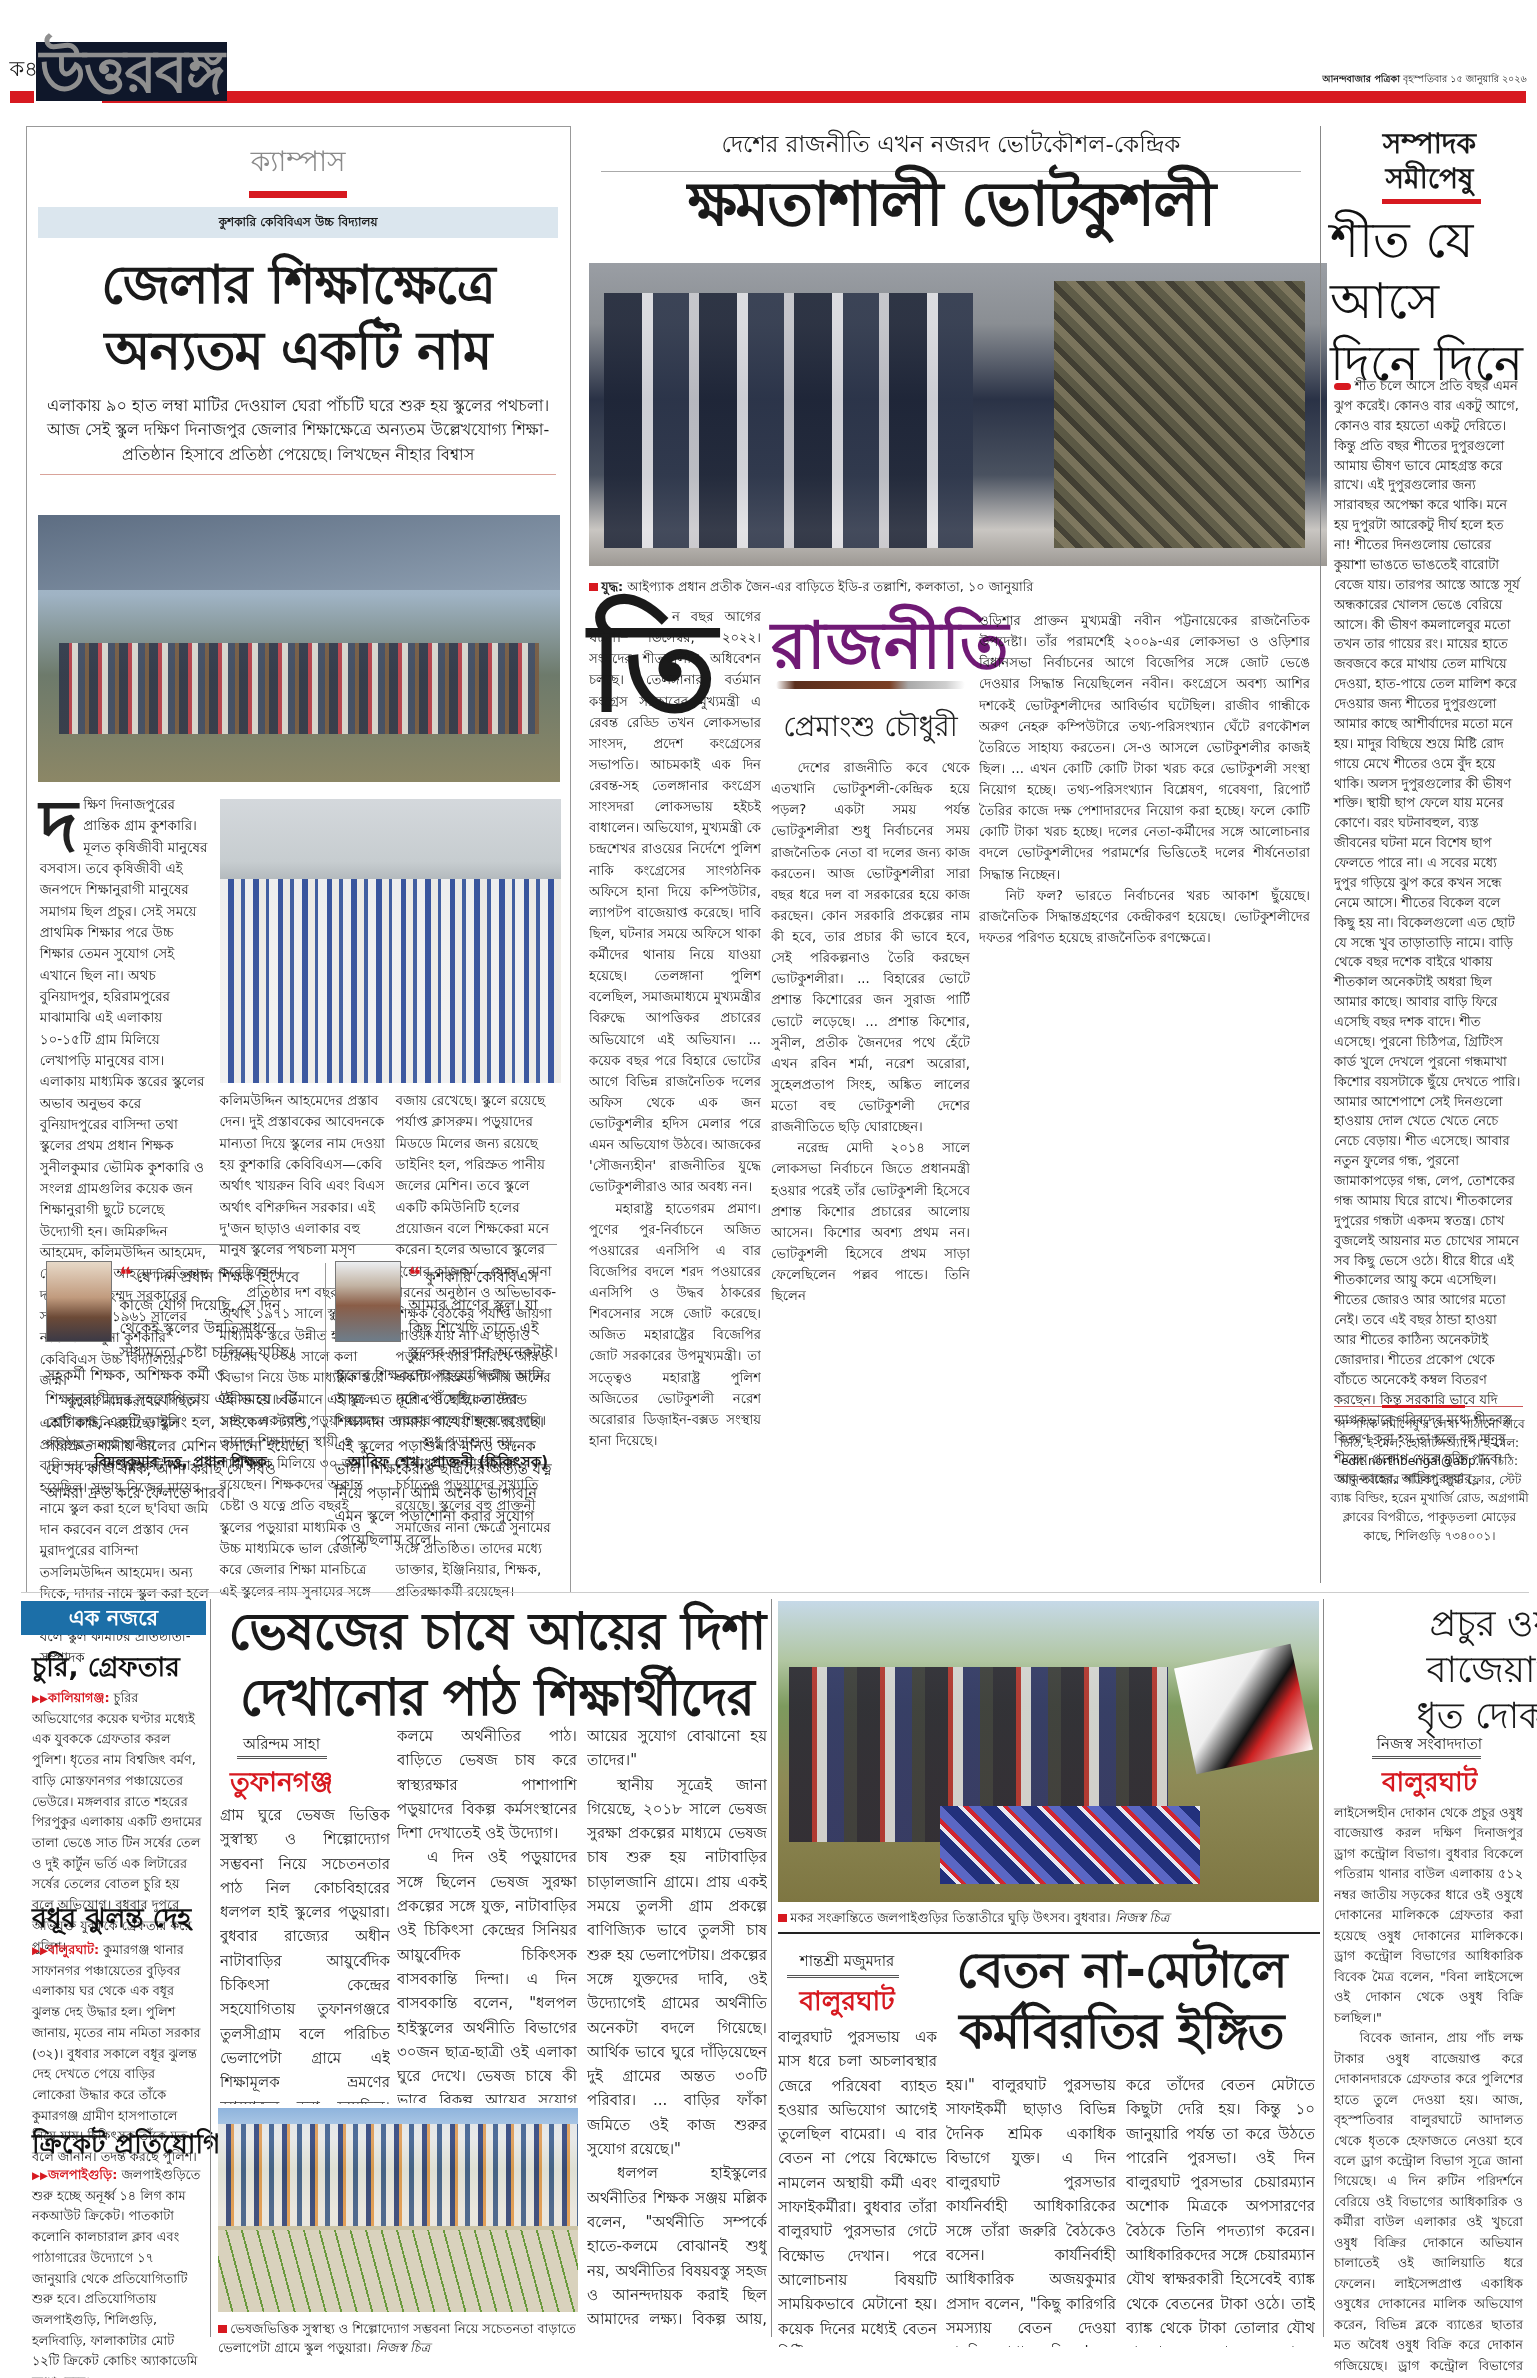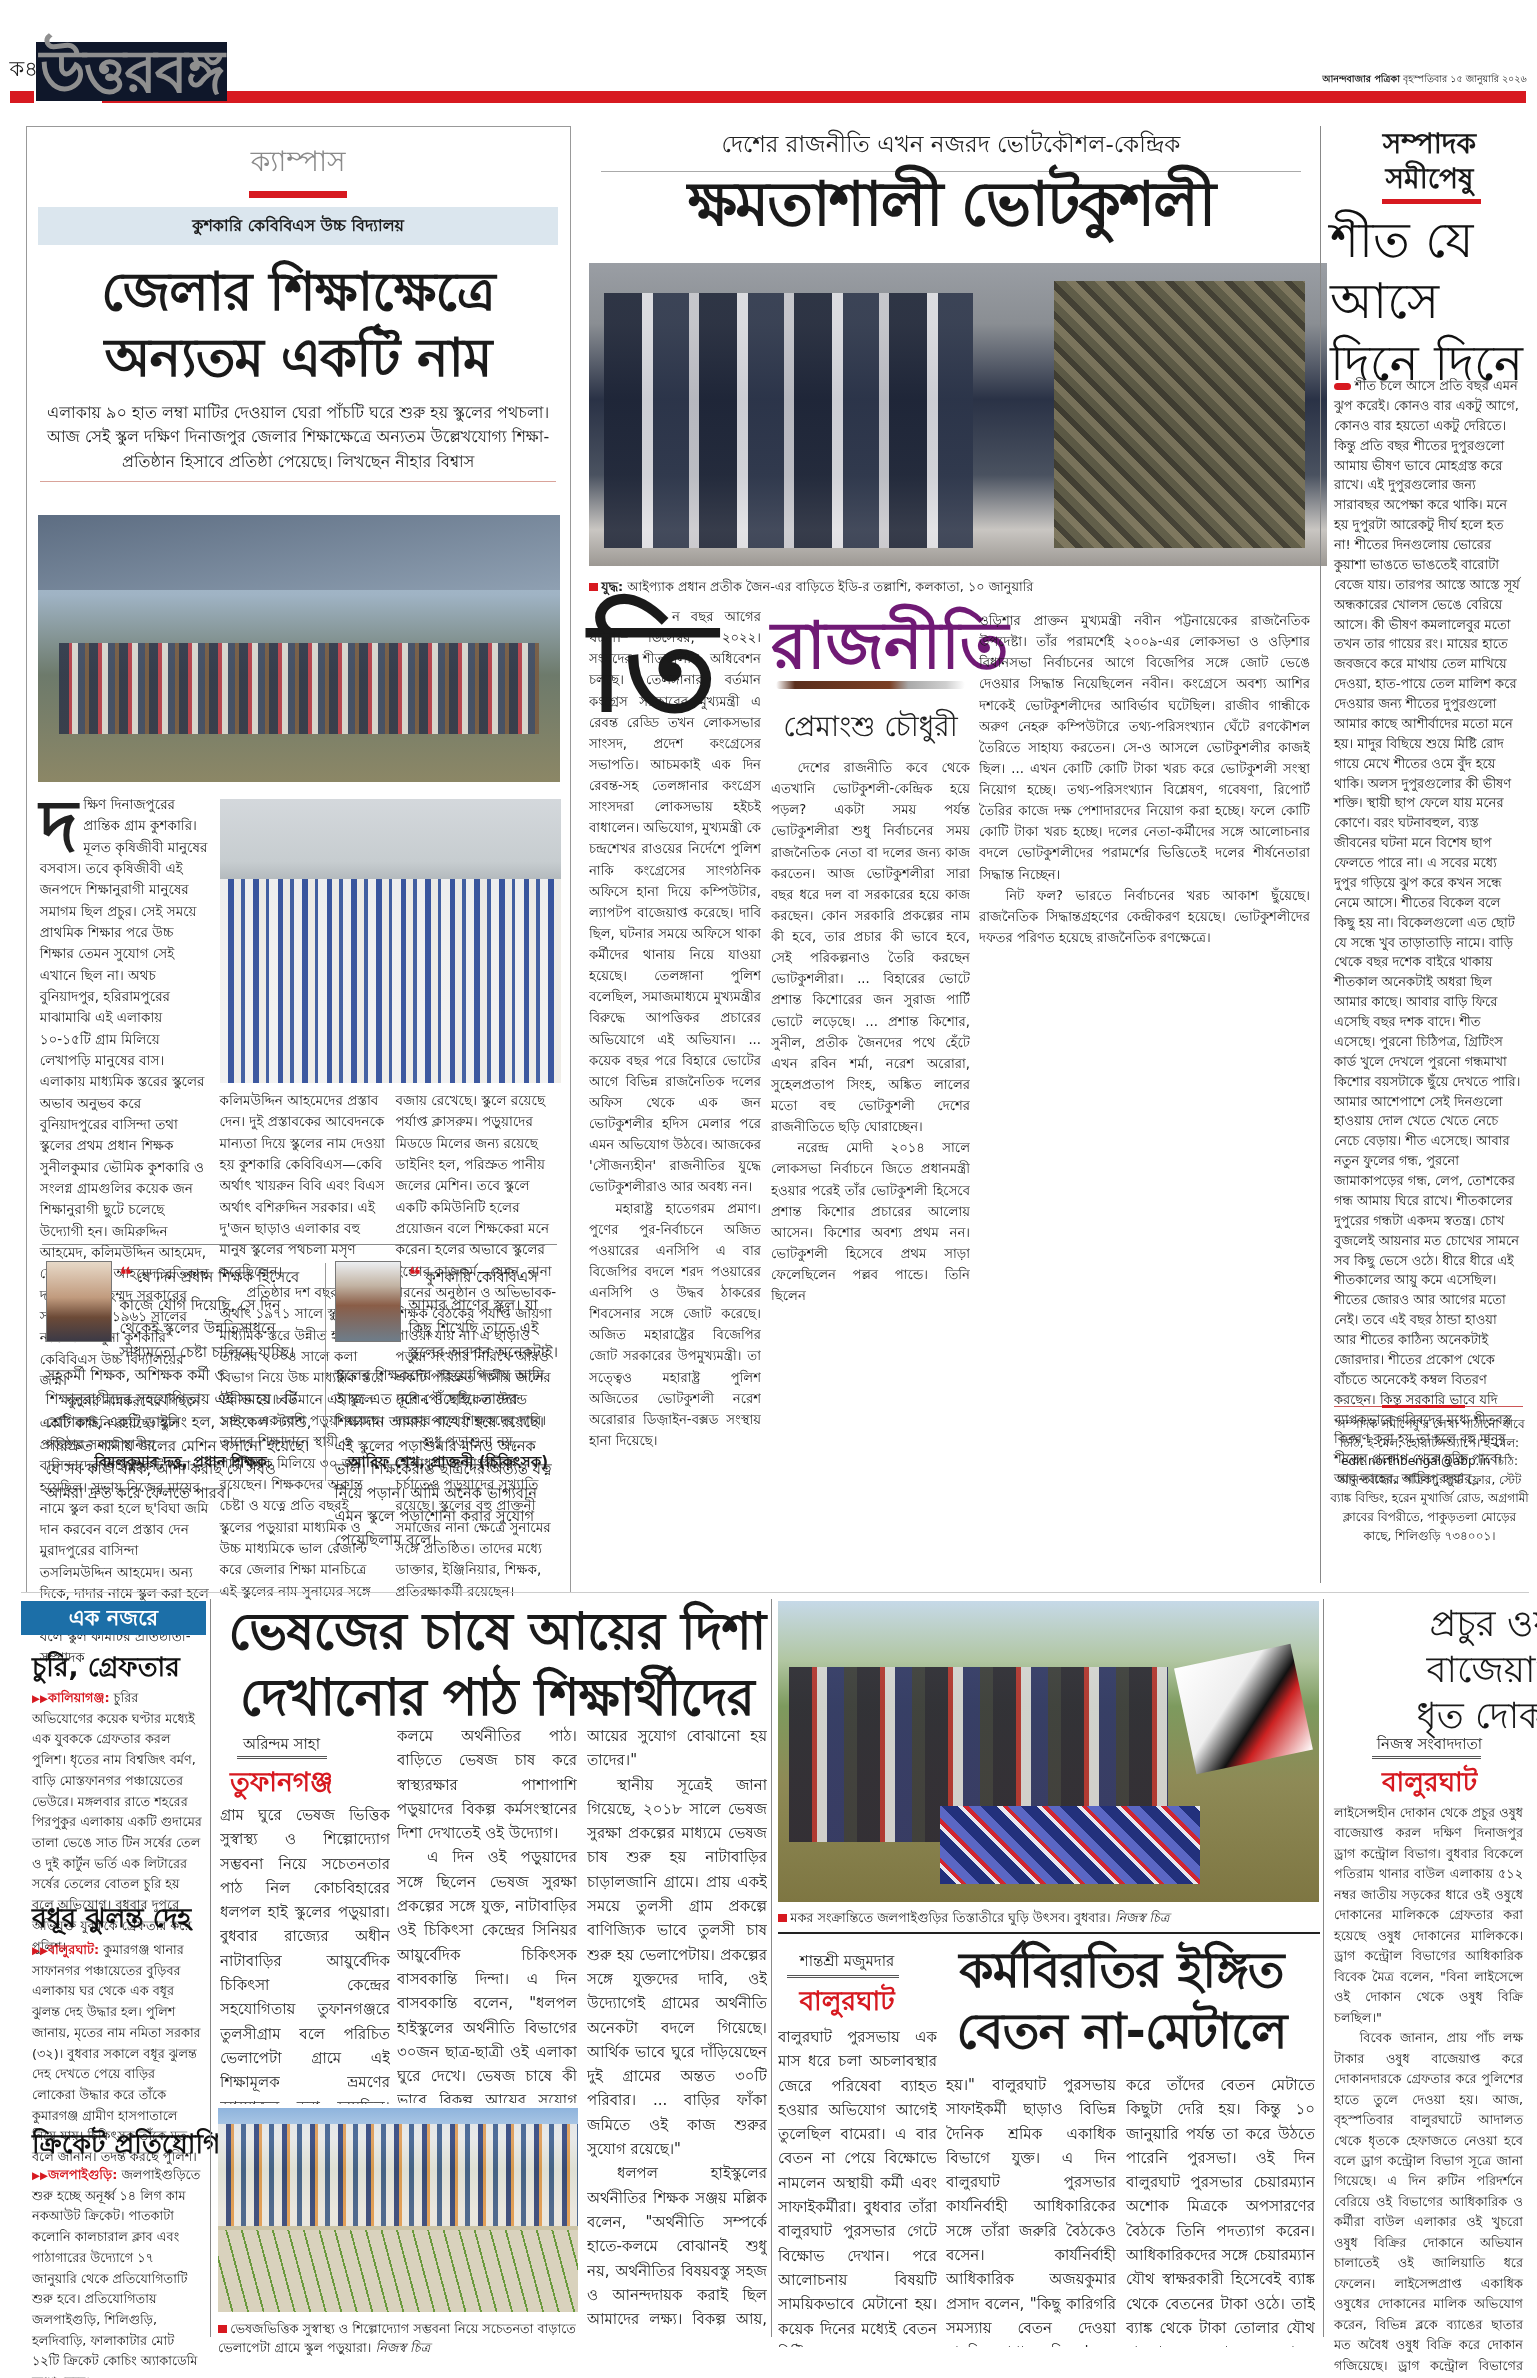--- a/index.html
+++ b/index.html
@@ -10,21 +10,21 @@
   .mast-bar-l { left: 9.5px; top: 91px; width: 24.6px; height: 12.3px; background: #d71920; }
   .mast-bar-r { left: 102px; top: 91px; width: 1424px; height: 12.3px; background: #d71920; }
   .mast-title { left: 36px; top: 42px; font-size: 59px; font-weight: bold; color: #8f8f8f; letter-spacing: -1.9px; line-height: 1; background: #0f172a; padding: 0 3.8px; }
   .mast-date { right: 11.4px; top: 72px; font-size: 9.5px; color: #222; }
   .mast-date b { font-weight: bold; }
 
   
   .campus { left: 25.6px; top: 126px; width: 545px; height: 1467px; border: 0.9px solid #999; }
   .campus-kicker { width: 100%; text-align: center; margin-top: 13.2px; font-size: 28px; color: #8a8a8a; }
   .campus-kicker-bar { width: 98px; height: 6.6px; background: #d71920; margin: 3.8px auto 0; }
-  .campus-sub { margin: 9.5px 11.4px 0; background: #dbe6ee; text-align: center; font-size: 16px; font-weight: bold; padding: 5.7px 0; }
+  .campus-sub { margin: 9.5px 11.4px 0; background: #dbe6ee; text-align: center; font-size: 12px; font-weight: bold; padding: 5.7px 0; }
   .campus-head { text-align: center; font-size: 53px; font-weight: bold; line-height: 1.25; margin-top: 13.2px; letter-spacing: -0.9px; }
   .campus-deck { text-align: center; font-size: 16px; line-height: 1.55; margin: 9.5px 13.2px 0; padding-bottom: 5.7px; border-bottom: 0.9px solid #d9a39a; }
   .photo { background: linear-gradient(180deg, #b8c8d8 0%, #9fb3c4 30%, #6d7a6b 60%, #8c8766 100%); position: absolute; }
   .photo .ppl { position: absolute; left: 4%; right: 4%; bottom: 18%; height: 34%; background: repeating-linear-gradient(90deg, #2d3447 0 9.5px, #c23d4a 9.5px 13.2px, #e8e4dc 13.2px 19px, #3f4a63 19px 26.5px, #7a5a3f 26.5px 30px); opacity: .85; }
   .photo .roof { position: absolute; left: 0; right: 0; top: 0; height: 28%; background: linear-gradient(170deg, #5d6d82, #8fa0b2); }
   .photo2 { background: linear-gradient(180deg, #d4d8dc 0%, #c7cdd0 22%, #aeb4b8 30%, #d9d0c4 55%, #e2ddd6 100%); position: absolute; }
   .photo2 .crowd { position: absolute; left: 0; right: 0; top: 28%; bottom: 0; background: repeating-linear-gradient(90deg, #f4f4f4 0 8.5px, #2b4a9a 8.5px 14px, #f1efea 14px 21px, #35559e 21px 24.6px); opacity: .9; }
   .body-col { position: absolute; font-size: 13.5px; line-height: 1.58; text-align: left; color: #222; }
   .dropcap { float: left; font-size: 72px; line-height: .85; font-weight: bold; margin: 1.9px 5.7px 0 0; }
   .indent { text-indent: 2em; }
@@ -268,22 +268,22 @@
 <div class="abs rb-place">বালুরঘাট</div>
 <div class="abs rb-body">
   <p>লাইসেন্সহীন দোকান থেকে প্রচুর ওষুধ বাজেয়াপ্ত করল দক্ষিণ দিনাজপুর ড্রাগ কন্ট্রোল বিভাগ। বুধবার বিকেলে পতিরাম থানার বাউল এলাকায় ৫১২ নম্বর জাতীয় সড়কের ধারে ওই ওষুধে দোকানের মালিককে গ্রেফতার করা হয়েছে ওষুধ দোকানের মালিককে। ড্রাগ কন্ট্রোল বিভাগের আধিকারিক বিবেক মৈত্র বলেন, "বিনা লাইসেন্সে ওই দোকান থেকে ওষুধ বিক্রি চলছিল।"</p>
   <p style="text-indent:2em">বিবেক জানান, প্রায় পাঁচ লক্ষ টাকার ওষুধ বাজেয়াপ্ত করে দোকানদারকে গ্রেফতার করে পুলিশের হাতে তুলে দেওয়া হয়। আজ, বৃহস্পতিবার বালুরঘাটে আদালত থেকে ধৃতকে হেফাজতে নেওয়া হবে বলে ড্রাগ কন্ট্রোল বিভাগ সূত্রে জানা গিয়েছে। এ দিন রুটিন পরিদর্শনে বেরিয়ে ওই বিভাগের আধিকারিক ও কর্মীরা বাউল এলাকার ওই খুচরো ওষুধ বিক্রির দোকানে অভিযান চালাতেই ওই জালিয়াতি ধরে ফেলেন। লাইসেন্সপ্রাপ্ত একাধিক ওষুধের দোকানের মালিক অভিযোগ করেন, বিভিন্ন ব্লকে ব্যাঙের ছাতার মত অবৈধ ওষুধ বিক্রি করে দোকান গজিয়েছে। ড্রাগ কন্ট্রোল বিভাগের নিয়মিত নজরদারির অভাবে অনেকে মাদক কাফ সিরাপের কারবারে যুক্ত বলেও তাঁদের অভিযোগ। বিবেকের দাবি, এই ব্যাপারে অভিযোগ পেলে কড়া পদক্ষেপ নেওয়া হয়।</p>
 </div>
 
 <div class="abs bt-byline">শান্তশ্রী মজুমদার</div>
 <div class="abs bt-rule"></div>
 <div class="abs bt-place">বালুরঘাট</div>
 <div class="abs bt-head">
+  <div>বেতন না-মেটালে</div>
   <div>কর্মবিরতির ইঙ্গিত</div>
-  <div>বেতন না-মেটালে</div>
 </div>
 <div class="abs bh-col" style="left:778px; top:2025px; width:159px; height:322px; overflow:hidden;">
   <p>বালুরঘাট পুরসভায় এক মাস ধরে চলা অচলাবস্থার জেরে পরিষেবা ব্যাহত হওয়ার অভিযোগ আগেই তুলেছিল বামেরা। এ বার বেতন না পেয়ে বিক্ষোভে নামলেন অস্থায়ী কর্মী এবং সাফাইকর্মীরা। বুধবার তাঁরা বালুরঘাট পুরসভার গেটে বিক্ষোভ দেখান। পরে আলোচনায় বিষয়টি সাময়িকভাবে মেটানো হয়। কয়েক দিনের মধ্যেই বেতন মিটিয়ে দেওয়ার আশ্বাস দেওয়া হয়েছে পুরসভার তরফে।</p>
   <p style="text-indent:2em">উত্তরবঙ্গ বাঁশফোর অ্যান্ড হরিজন ওয়েলফেয়ার অর্গানাইজেশনের জেলা সভাপতি বিজয় বাঁশফোড় বলেন, "অন্তত ৮৫০ জন অস্থায়ী কর্মীর বেতন আটকে গিয়েছে। সাফাইকর্মীরা প্রান্তিক মানুষ। মাসের অর্ধেক দিন চলে যাওয়ার পরেও মাইনে না হলে তাঁদের সংসার চালানো মুশকিল</p>
 </div>
 <div class="abs bh-col" style="left:946px; top:2073px; width:170px; height:274px; overflow:hidden;">
   <p>হয়।" বালুরঘাট পুরসভায় সাফাইকর্মী ছাড়াও বিভিন্ন দৈনিক শ্রমিক একাধিক বিভাগে যুক্ত। এ দিন বালুরঘাট পুরসভার কার্যনির্বাহী আধিকারিকের সঙ্গে তাঁরা জরুরি বৈঠকেও বসেন। কার্যনির্বাহী আধিকারিক অজয়কুমার প্রসাদ বলেন, "কিছু কারিগরি সমস্যায় বেতন দেওয়া যায়নি। আশা করছি, দু'-এক দিনের মধ্যেই তা মিটিয়ে দিতে পারব।" তা না হলে সাফাইকর্মী এবং দৈনিক শ্রমিকরা কর্মবিরতির পথে যেতে পারে বলেও এ দিন ইঙ্গিত দেন।</p>
 
 </div>
 <div class="abs bh-col" style="left:1126px; top:2073px; width:189px; height:274px; overflow:hidden;">

